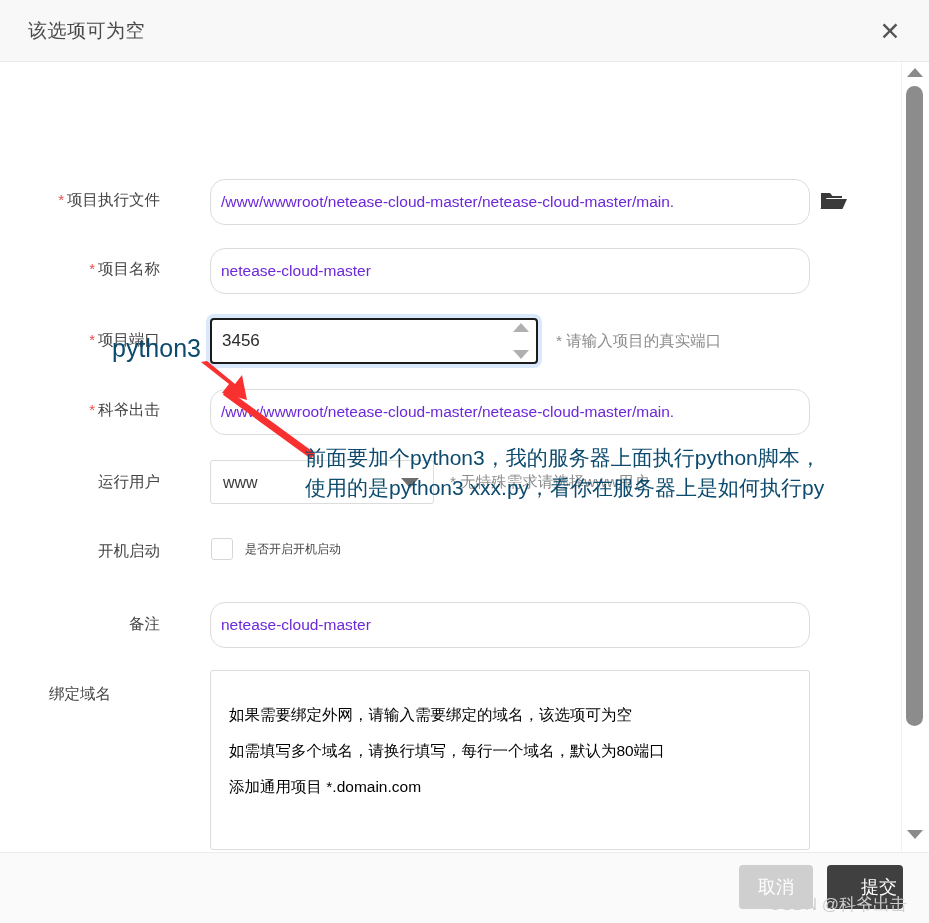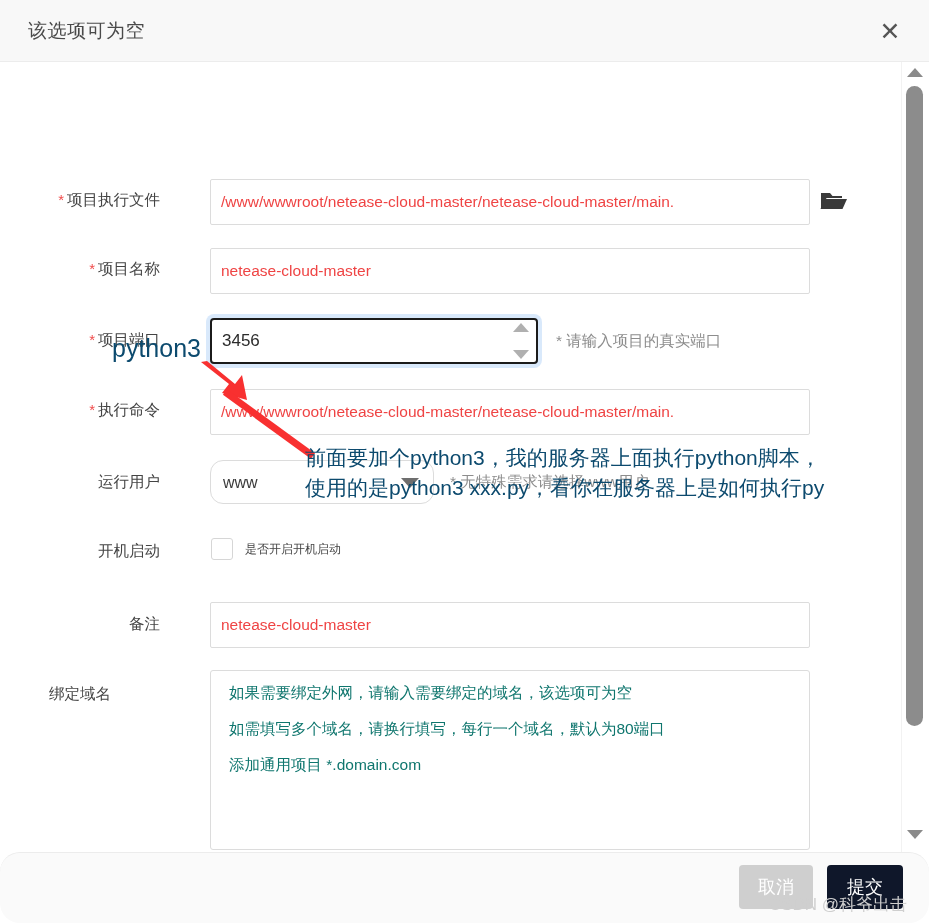--- a/index.html
+++ b/index.html
@@ -70,24 +70,24 @@
   .req {
     color: #f04b4b;
     font-size: 15px;
     margin-right: 3px;
   }
 
   .txt-input {
     position: absolute;
     box-sizing: border-box;
     border: 1px solid #dcdcdc;
-    border-radius: 2px;
+    border-radius: 15px;
     background: #fff;
     font-size: 15.5px;
-    color: #ef4444;
+    color: #6d28d9;
     padding: 16px 10px;
     outline: none;
     font-family: "Liberation Sans", "DejaVu Sans", sans-serif;
   }
   .txt-input::placeholder { color: #b9b9b9; }
 
   
   .num-wrap {
     position: absolute;
     box-sizing: border-box;
@@ -126,21 +126,21 @@
     cursor: pointer;
   }
   .spin-up { border-bottom: 9px solid #b0b0b0; }
   .spin-dn { border-top: 9px solid #b0b0b0; }
 
   
   .sel-wrap {
     position: absolute;
     box-sizing: border-box;
     border: 1px solid #dcdcdc;
-    border-radius: 13px;
+    border-radius: 3px;
     background: #fff;
   }
   .sel-val {
     position: absolute;
     left: 12px; top: 0;
     height: 100%;
     line-height: 44px;
     font-size: 16px;
     color: #3b3b3b;
   }
@@ -176,23 +176,23 @@
     color: #444;
     white-space: nowrap;
   }
 
   .area {
     position: absolute;
     box-sizing: border-box;
     border: 1px solid #dcdcdc;
     border-radius: 3px;
     background: #fff;
-    padding: 4px 18px;
+    padding: 26px 18px;
     font-size: 15.5px;
-    color: #0f766e;
+    color: #000000;
     resize: none;
     outline: none;
     line-height: 36px;
     font-family: "Liberation Sans", "DejaVu Sans", sans-serif;
     overflow: hidden;
   }
 
   .folder-icon {
     position: absolute;
     cursor: pointer;
@@ -226,42 +226,42 @@
   }
 
   
   .dlg-footer {
     position: absolute;
     left: 0; top: 852px;
     width: 929px; height: 71px;
     background: #fafafa;
     border-top: 1px solid #ececec;
     box-sizing: border-box;
-    border-radius: 20px;
   }
   .btn {
     position: absolute;
     box-sizing: border-box;
     border: 0;
     border-radius: 4px;
     font-size: 18px;
     cursor: pointer;
     font-family: "Liberation Sans", "DejaVu Sans", sans-serif;
   }
   .btn-cancel {
     right: 116px; top: 12px;
     width: 74px; height: 44px;
     background: #cfcfcf;
     color: #ffffff;
   }
   .btn-submit {
     right: 26px; top: 12px;
     width: 76px; height: 44px;
-    background: #0f172a;
+    background: #404040;
     color: #ffffff;
+    text-align: right;
   }
 
   
   .anno {
     position: absolute;
     color: #0c4a6e;
     white-space: nowrap;
     pointer-events: none;
   }
   .anno-python3 {
@@ -324,21 +324,21 @@
         <input value="3456" style="">
         <span class="spinner">
           <span class="spin-up"></span>
           <span class="spin-dn"></span>
         </span>
       </div>
       <div class="hint" style="left:556px; top:269px;">* 请输入项目的真实端口</div>
     </div>
 
     <div class="row">
-      <div class="lbl" style="left:0px; top:338px;"><span class="req">*</span><span>执行命令</span></div>
+      <div class="lbl" style="left:0px; top:338px;"><span class="req">*</span><span>科爷出击</span></div>
       <input class="txt-input" style="left: 210px; top: 327px; width: 600px; height: 46px;" value="/www/wwwroot/netease-cloud-master/netease-cloud-master/main.">
     </div>
 
     <div class="row">
       <div class="lbl" style="left:0px; top:410px;"><span>运行用户</span></div>
       <div class="sel-wrap" style="left:210px; top:398px; width:224px; height:44px;">
         <span class="sel-val">www</span>
         <span class="sel-arrow"></span>
       </div>
       <div class="hint" style="left:450px; top:410px;">* 无特殊需求请选择www用户</div>

